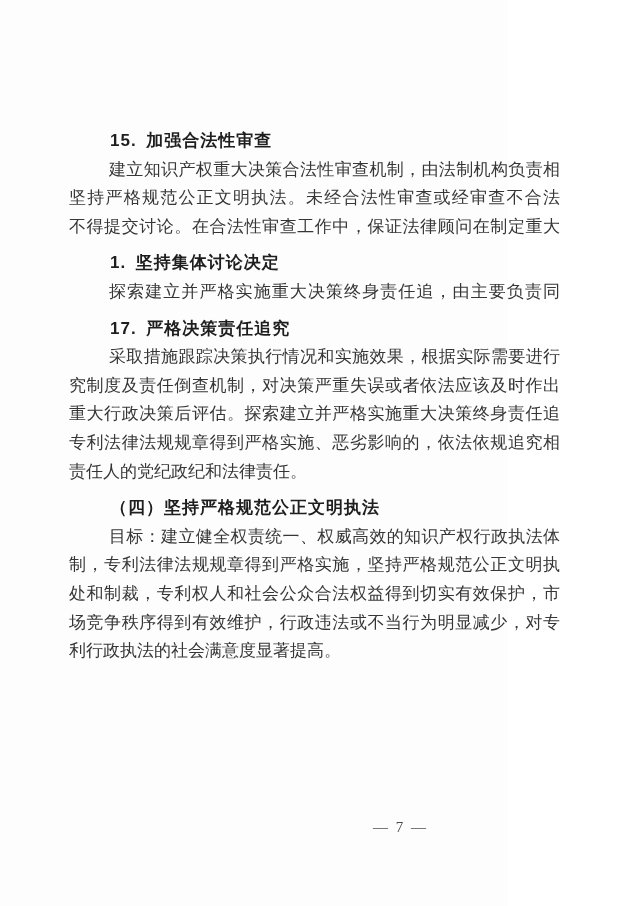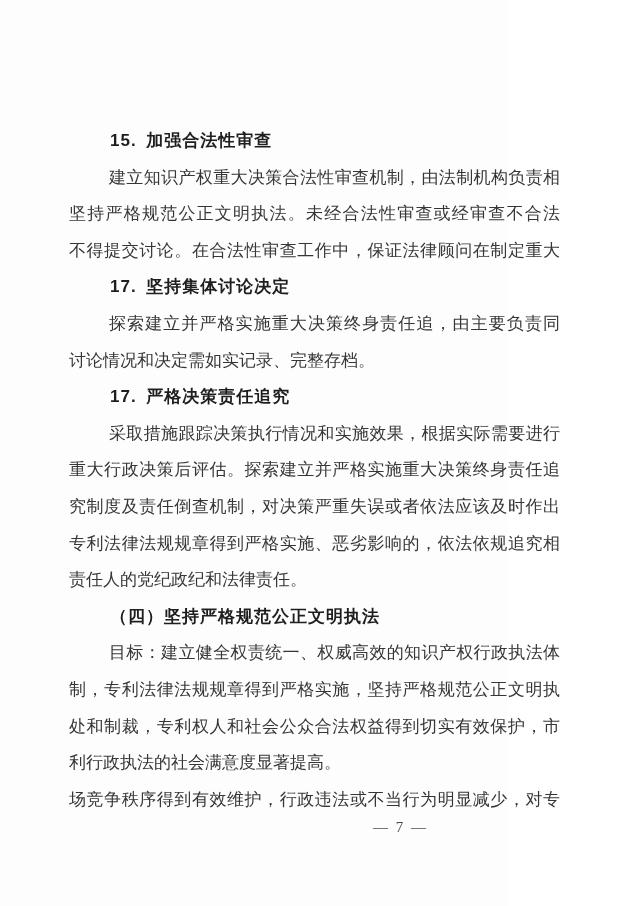--- a/index.html
+++ b/index.html
@@ -38,21 +38,20 @@
     white-space: nowrap;
   }
   .body-line {
     line-height: 28.6px;
     height: 28.6px;
     text-align: justify;
     text-align-last: justify;
     text-justify: inter-ideograph;
     word-break: break-all;
     overflow: hidden;
-    margin-top: 8px;
   }
   .body-line.first {
     text-indent: 40px;
   }
   .body-line.last {
     text-align-last: left;
   }
   .page-number {
     position: absolute;
     top: 819px;
@@ -67,34 +66,33 @@
 <body>
 
 <div class="page">
   <div class="content">
 
     <div class="section-heading">15. 加强合法性审查</div>
     <div class="body-line first">建立知识产权重大决策合法性审查机制，由法制机构负责相</div>
     <div class="body-line">坚持严格规范公正文明执法。未经合法性审查或经审查不合法的，</div>
     <div class="body-line">不得提交讨论。在合法性审查工作中，保证法律顾问在制定重大</div>
 
-    <div class="section-heading">17. 坚持集体讨论决定</div>
+    <div class="section-heading">1. 坚持集体讨论决定</div>
     <div class="body-line first">探索建立并严格实施重大决策终身责任追，由主要负责同</div>
-    <div class="body-line last">讨论情况和决定需如实记录、完整存档。</div>
 
     <div class="section-heading">17. 严格决策责任追究</div>
     <div class="body-line first">采取措施跟踪决策执行情况和实施效果，根据实际需要进行</div>
+    <div class="body-line">究制度及责任倒查机制，对决策严重失误或者依法应该及时作出</div>
     <div class="body-line">重大行政决策后评估。探索建立并严格实施重大决策终身责任追</div>
-    <div class="body-line">究制度及责任倒查机制，对决策严重失误或者依法应该及时作出</div>
     <div class="body-line">专利法律法规规章得到严格实施、恶劣影响的，依法依规追究相关</div>
     <div class="body-line last">责任人的党纪政纪和法律责任。</div>
 
     <div class="section-heading">（四）坚持严格规范公正文明执法</div>
     <div class="body-line first">目标：建立健全权责统一、权威高效的知识产权行政执法体</div>
     <div class="body-line">制，专利法律法规规章得到严格实施，坚持严格规范公正文明执法</div>
     <div class="body-line">处和制裁，专利权人和社会公众合法权益得到切实有效保护，市</div>
+    <div class="body-line">场竞争秩序得到有效维护，行政违法或不当行为明显减少，对专</div>
     <div class="body-line last">利行政执法的社会满意度显著提高。</div>
-    <div class="body-line">场竞争秩序得到有效维护，行政违法或不当行为明显减少，对专</div>
 
   </div>
 
   <div class="page-number">— 7 —</div>
 </div>
 
 </body></html>

